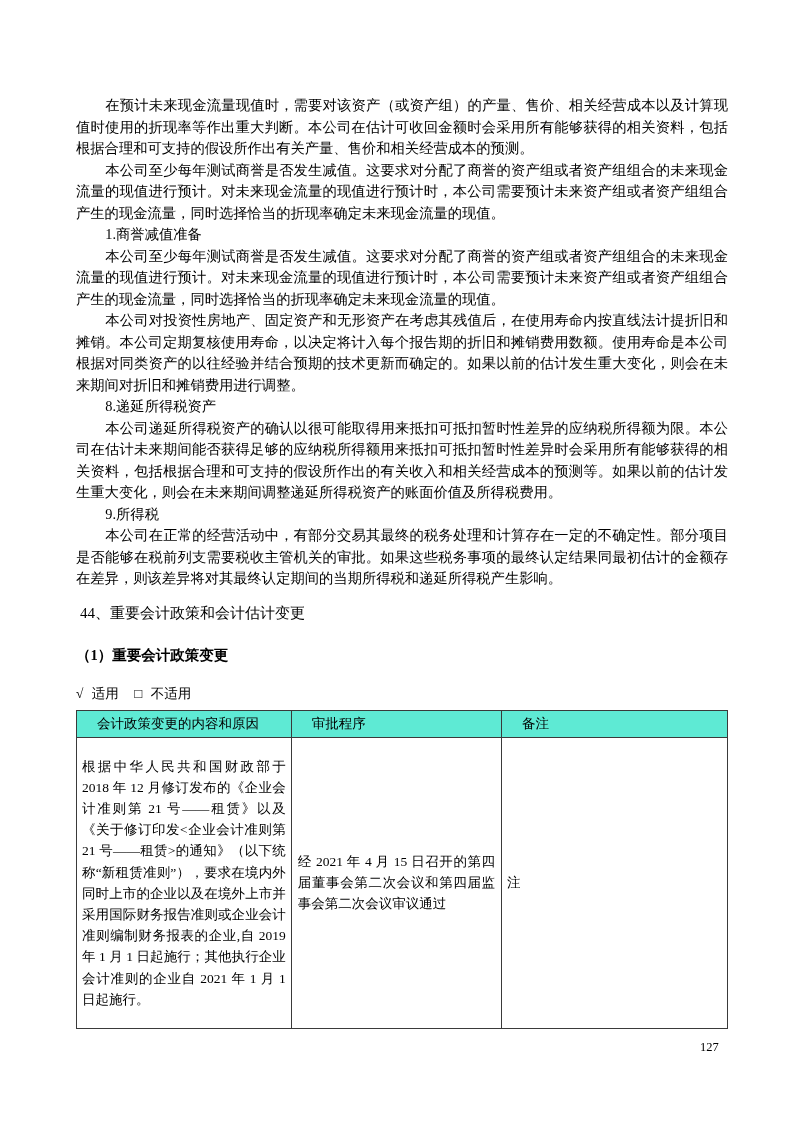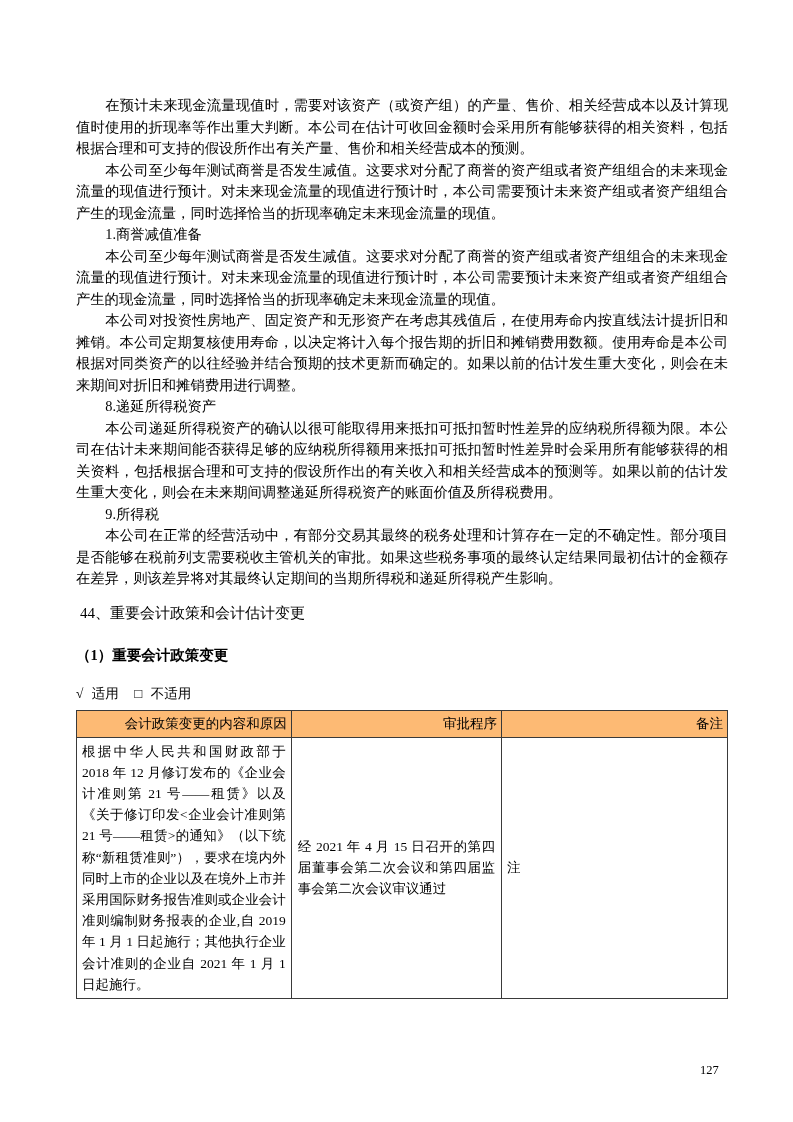--- a/index.html
+++ b/index.html
@@ -55,33 +55,33 @@
     width:100%;
     border-collapse:collapse;
     table-layout:fixed;
   }
   table.policy th, table.policy td {
     border:1px solid #3a3a3a;
     font-weight:normal;
     font-size:13.5px;
   }
   table.policy th {
-    background:#fdba74;
+    background:#5eead4;
     height:24px;
-    text-align:right;
-    padding:1px 4px;
+    text-align:left;
+    padding:1px 20px;
   }
   col.c1 { width:33%; }
   col.c2 { width:32.3%; }
   col.c3 { width:34.7%; }
   td.cell-content {
     vertical-align:top;
     line-height:21.2px;
     text-align:justify;
-    padding:3px 5px;
+    padding:18px 5px;
     height:212px;
   }
   td.cell-approval {
     vertical-align:middle;
     line-height:21.2px;
     text-align:justify;
     padding:5px 6px;
   }
   td.cell-remark {
     vertical-align:middle;
@@ -89,21 +89,20 @@
   }
   .table-note {
     margin-top:5px;
     font-size:14.3px;
     line-height:19px;
   }
   .page-number {
     position:absolute;
     top:1040px; left:700px;
     font-size:12.5px;
-    margin-top:23px;
   }
 </style>
 </head>
 <body>
 
 <div class="page">
 
 
   <div class="content">
 

